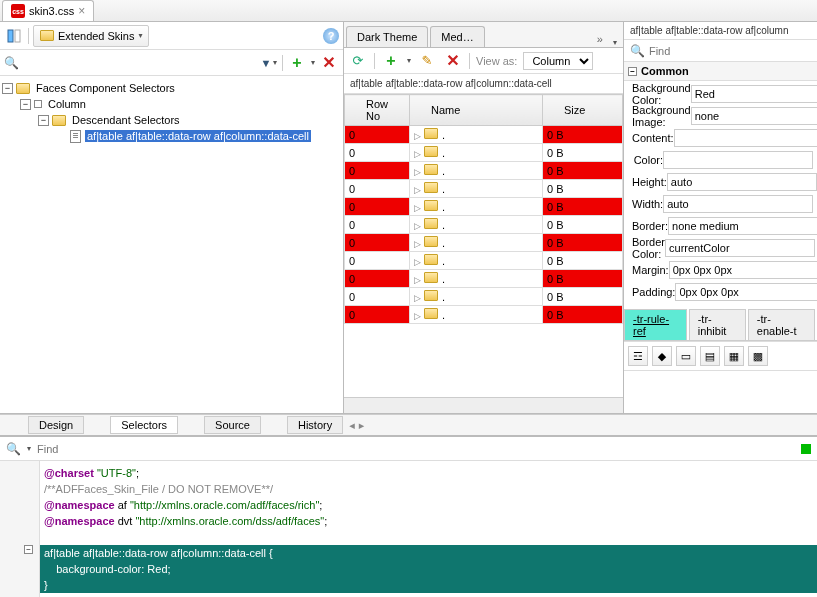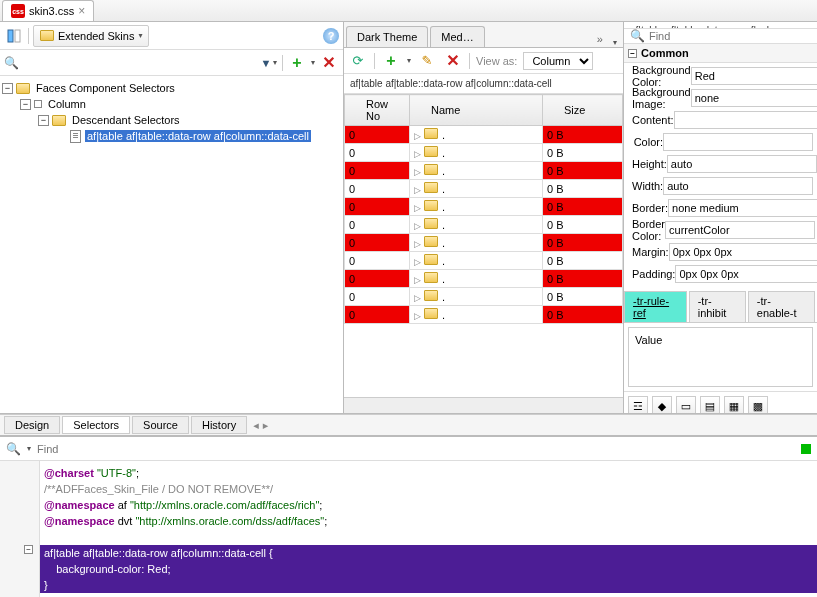--- a/index.html
+++ b/index.html
@@ -84,36 +84,36 @@
 .sub-tabs { display: flex; border-bottom: 1px solid #ccc; margin-top: 4px; }
 .sub-tab { padding: 3px 8px; border: 1px solid #ccc; border-bottom: none; margin-right: 2px; background: #eee; font-size: 10px; cursor: pointer; }
 .sub-tab.active { background: #5eead4; text-decoration: underline; }
 .value-box { flex: 1; border: 1px solid #ccc; margin: 4px; padding: 6px; min-height: 60px; background: #fff; }
 
 .icon-toolbar { display: flex; gap: 4px; padding: 4px; border-top: 1px solid #ddd; border-bottom: 1px solid #ddd; }
 .tb-icon { width: 20px; height: 20px; border: 1px solid #ccc; background: linear-gradient(#fff,#eee); display: inline-flex; align-items: center; justify-content: center; cursor: pointer; font-size: 11px; }
 
 
 .bottom-tabs { height: 22px; display: flex; align-items: center; padding: 0 4px; background: #f5f5f5; border-top: 1px solid #ccc; border-bottom: 1px solid #bbb; }
-.bottom-tab { padding: 2px 10px; border: 1px solid #ccc; background: #eee; margin-right: 2px; cursor: pointer; }
+.bottom-tab { padding: 2px 10px; border: 1px solid #ccc; background: #eee; margin-right: 2px; cursor: pointer; margin-left: 24px; }
 .bottom-tab.active { background: #fff; }
 .bottom-nav { margin-left: 4px; color: #888; cursor: pointer; }
 
 
 .code-area { display: flex; flex-direction: column; border-top: 1px solid #bbb; }
 .code-toolbar { height: 24px; display: flex; align-items: center; padding: 0 6px; gap: 6px; border-bottom: 1px solid #ddd; }
 .code-find { border: none; outline: none; font-size: 11px; color: #888; flex: 1; }
 .status-sq { width: 10px; height: 10px; background: #0b0; margin-left: auto; }
 
 .code-body { display: flex; }
 .gutter { width: 40px; background: #f5f5f5; border-right: 1px solid #ddd; padding-top: 4px; }
 .gutter-toggle { width: 9px; height: 9px; border: 1px solid #888; background: #fff; margin: 80px 0 0 24px; font-size: 8px; display: flex; align-items: center; justify-content: center; cursor: pointer; }
 .code-lines { flex: 1; font-family: "Courier New", monospace; font-size: 12px; padding: 4px 0; line-height: 16px; }
 .code-line { padding: 0 4px; white-space: pre; }
-.code-line.hl { background: #4c1d95; color: #fff; }
+.code-line.hl { background: #0f766e; color: #fff; }
 .kw { color: #808; font-weight: bold; }
 .str { color: #060; }
 .cmt { color: #888; }
 .sel { color: #048; }
 .prop { color: #a52; }
 .val { color: #060; }
 .hl .kw, .hl .str, .hl .sel, .hl .prop, .hl .val { color: #fff; }
 </style>
 </head>
 <body>
@@ -348,23 +348,20 @@
             <span class="prop-label">Padding:</span>
             <input class="prop-value" value="0px 0px 0px" style="">
           </div>
         </div>
 
       <div class="sub-tabs">
         <div class="sub-tab active"><span>-tr-rule-ref</span></div>
         <div class="sub-tab"><span>-tr-inhibit</span></div>
         <div class="sub-tab"><span>-tr-enable-t</span></div>
       </div>
-      <div class="value-box">
-        <span>Value</span>
-      </div>
 
       <div class="icon-toolbar">
         <span class="tb-icon">☲</span>
         <span class="tb-icon">◆</span>
         <span class="tb-icon">▭</span>
         <span class="tb-icon">▤</span>
         <span class="tb-icon">▦</span>
         <span class="tb-icon">▩</span>
       </div>
 

